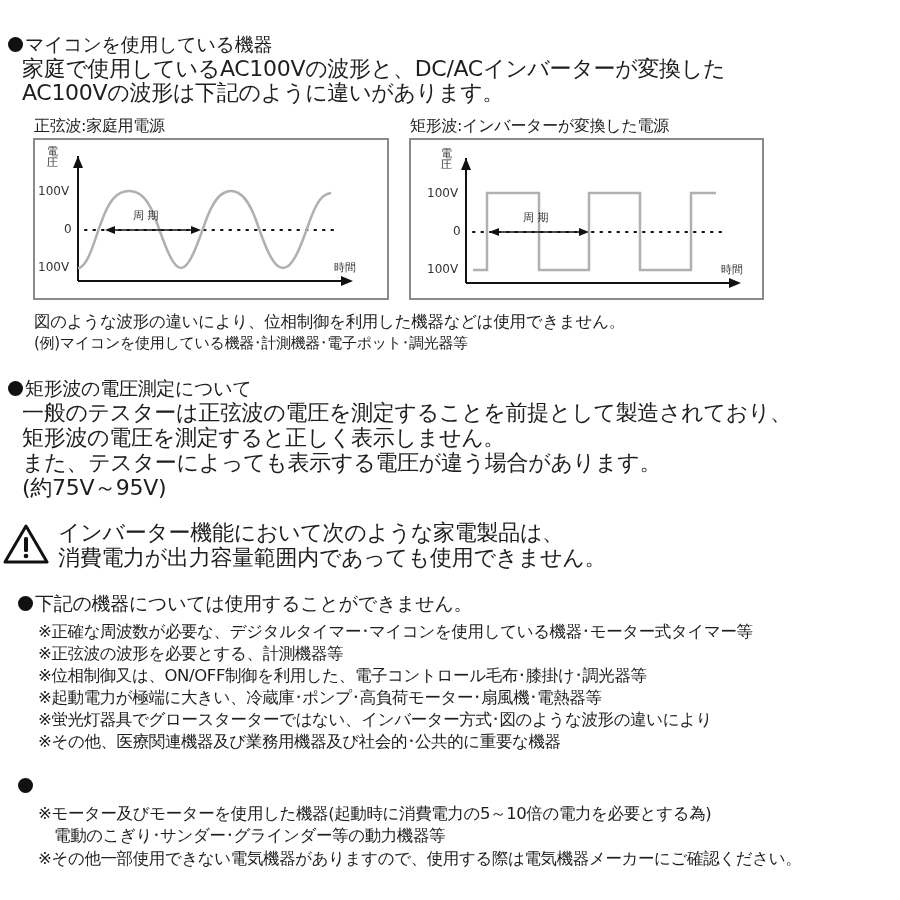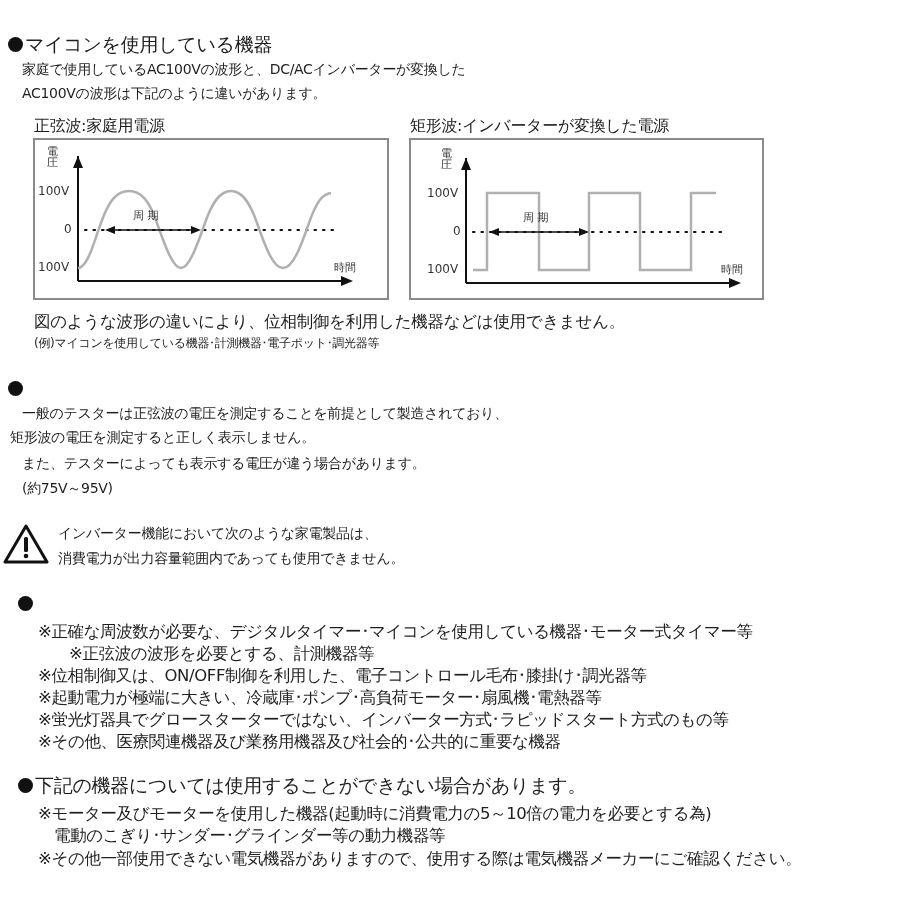--- a/index.html
+++ b/index.html
@@ -7,21 +7,21 @@
       width: 900px; height: 900px; position: relative; overflow: hidden;
       font-family: "DejaVu Sans", "Liberation Sans", sans-serif;
       color: #1e1e1e;
     }
     .abs { position: absolute; white-space: nowrap; }
     .bullet {
       display: inline-block; width: 15px; height: 15px; border-radius: 50%;
       background: #111; vertical-align: -1px; margin-right: 2px;
     }
     .h { font-size: 19px; line-height: 24px; letter-spacing: -0.3px; }
-    .p { font-size: 14px; line-height: 24px; letter-spacing: -0.3px; }
+    .p { font-size: 22px; line-height: 24px; letter-spacing: -0.3px; }
     .cap { font-size: 16px; line-height: 20px; letter-spacing: -0.3px; }
     .note { font-size: 16.5px; line-height: 22px; letter-spacing: -0.4px; text-align: center; }
     .chart-box {
       position: absolute; border: 2px solid #8a8a8a; background: #fff;
       box-sizing: border-box;
     }
     .chart-box svg { position: absolute; left: 0; top: 0; }
     .warn-icon { position: absolute; }
   </style>
 </head>
@@ -101,46 +101,46 @@
   <div>圧</div>
 </div>
 <div class="abs" style="left:38px; top:184px; font-size:12px; color:#333;">100V</div>
 <div class="abs" style="left:64px; top:222px; font-size:12px; color:#333;">0</div>
 <div class="abs" style="left:38px; top:260px; font-size:12px; color:#333;">100V</div>
 <div class="abs" style="left:133px; top:208px; font-size:11px; color:#333;">周 期</div>
 <div class="abs" style="left:334px; top:260px; font-size:11px; color:#333;">時間</div>
 <div class="abs" style="left:33px; top:138px; width:356px; height:162px; border:2px solid #8a8a8a; box-sizing:border-box;"></div>
 
 <div class="abs cap" style="left:34px; top:312px; font-size:16.5px;">図のような波形の違いにより、位相制御を利用した機器などは使用できません。</div>
-<div class="abs cap" style="left:34px; top:333px; font-size:12px;">(例)マイコンを使用している機器･計測機器･電子ポット･調光器等</div>
+<div class="abs cap" style="left:34px; top:333px; font-size:15px;">(例)マイコンを使用している機器･計測機器･電子ポット･調光器等</div>
 
 <div class="abs h" style="left:8px; top:376px;">
-  <span class="bullet"></span>
+  <span class="bullet"></span><span>矩形波の電圧測定について</span>
 </div>
 <div class="abs p" style="left:22px; top:401px;">一般のテスターは正弦波の電圧を測定することを前提として製造されており、</div>
-<div class="abs p" style="left:10px; top:426px;font-family:Liberation Serif, serif;">矩形波の電圧を測定すると正しく表示しません。</div>
+<div class="abs p" style="left:22px; top:426px;font-family:Liberation Serif, serif;">矩形波の電圧を測定すると正しく表示しません。</div>
 <div class="abs p" style="left:22px; top:451px;text-align:right;">また、テスターによっても表示する電圧が違う場合があります。</div>
 <div class="abs p" style="left:22px; top:476px;">(約75V～95V)</div>
 
 <svg class="warn-icon" style="left:3px; top:523px;" width="46" height="42" viewBox="0 0 46 42">
   <polygon points="23,3 44,39 2,39" fill="none" stroke="#111" stroke-width="3" stroke-linejoin="round"></polygon>
   <rect x="21" y="14" width="4" height="15" rx="1.5" fill="#111"></rect>
   <circle cx="23" cy="33" r="2.3" fill="#111"></circle>
 </svg>
 <div class="abs p" style="left:58px; top:521px;">インバーター機能において次のような家電製品は、</div>
 <div class="abs p" style="left:58px; top:546px;">消費電力が出力容量範囲内であっても使用できません。</div>
 
 <div class="abs h" style="left:18px; top:591px;">
-  <span class="bullet"></span>
+  <span class="bullet"></span><span>下記の機器については使用することができません。</span>
 </div>
 <div class="abs note" style="left:38px; top:621px;">※正確な周波数が必要な、デジタルタイマー･マイコンを使用している機器･モーター式タイマー等</div>
-<div class="abs note" style="left:38px; top:643px;margin-left:31px;">※正弦波の波形を必要とする、計測機器等</div>
+<div class="abs note" style="left:38px; top:643px;">※正弦波の波形を必要とする、計測機器等</div>
 <div class="abs note" style="left:38px; top:665px;">※位相制御又は、ON/OFF制御を利用した、電子コントロール毛布･膝掛け･調光器等</div>
 <div class="abs note" style="left:38px; top:687px;">※起動電力が極端に大きい、冷蔵庫･ポンプ･高負荷モーター･扇風機･電熱器等</div>
-<div class="abs note" style="left:38px; top:709px;">※蛍光灯器具でグロースターターではない、インバーター方式･ラピッドスタート方式のもの等</div>
+<div class="abs note" style="left:38px; top:709px;">※蛍光灯器具でグロースターターではない、インバーター方式･図のような波形の違いにより</div>
 <div class="abs note" style="left:38px; top:731px;">※その他、医療関連機器及び業務用機器及び社会的･公共的に重要な機器</div>
 
 <div class="abs h" style="left:18px; top:773px;">
-  <span class="bullet"></span><span>下記の機器については使用することができない場合があります。</span>
+  <span class="bullet"></span>
 </div>
 <div class="abs note" style="left:38px; top:803px;">※モーター及びモーターを使用した機器(起動時に消費電力の5～10倍の電力を必要とする為)</div>
 <div class="abs note" style="left:38px; top:825px;">　電動のこぎり･サンダー･グラインダー等の動力機器等</div>
 <div class="abs note" style="left:38px; top:848px;">※その他一部使用できない電気機器がありますので、使用する際は電気機器メーカーにご確認ください。</div>
 
 </body></html>

